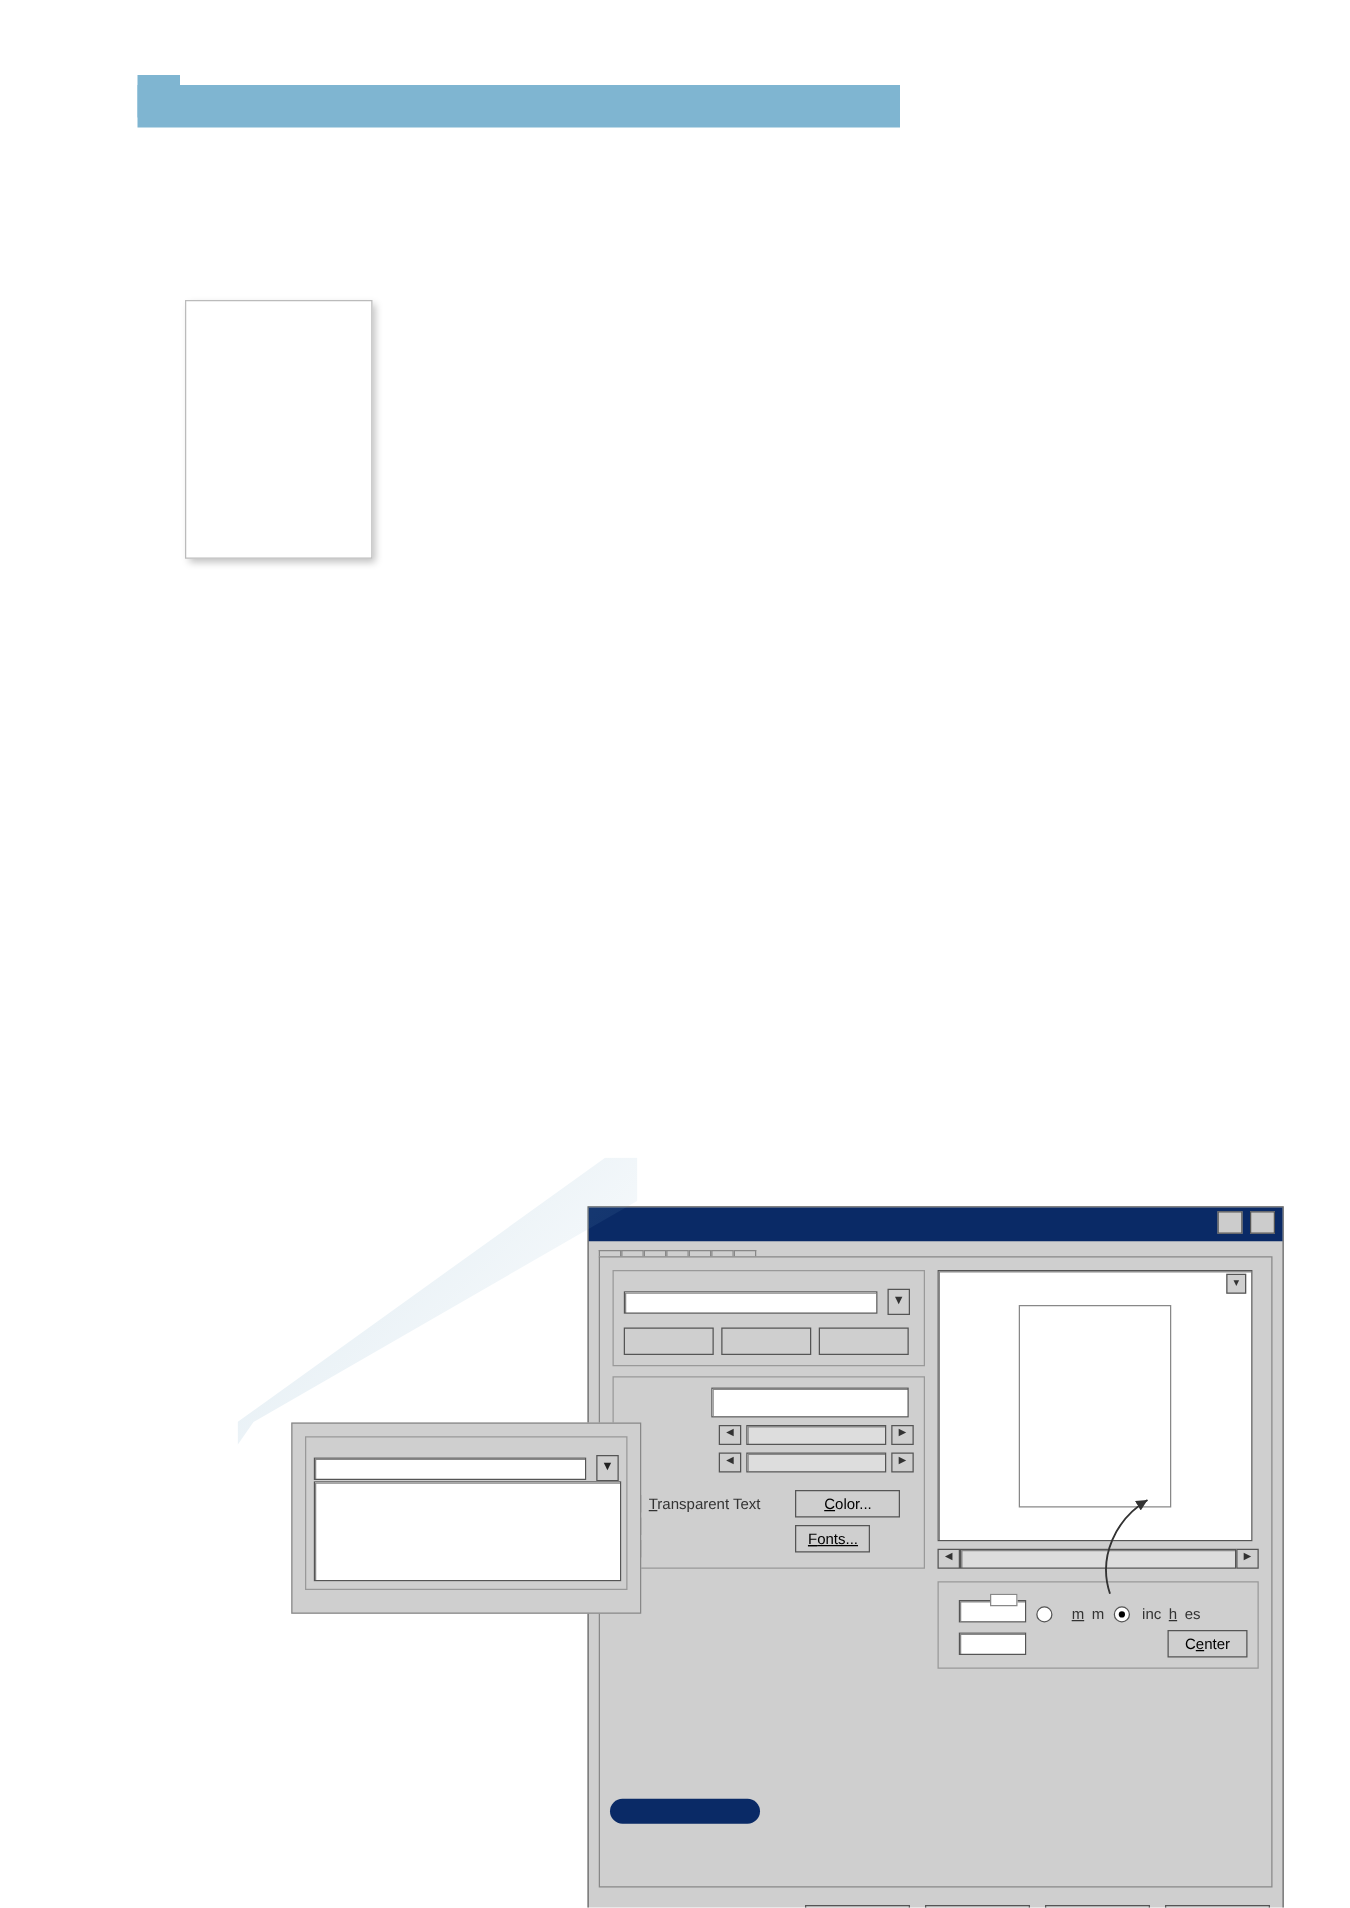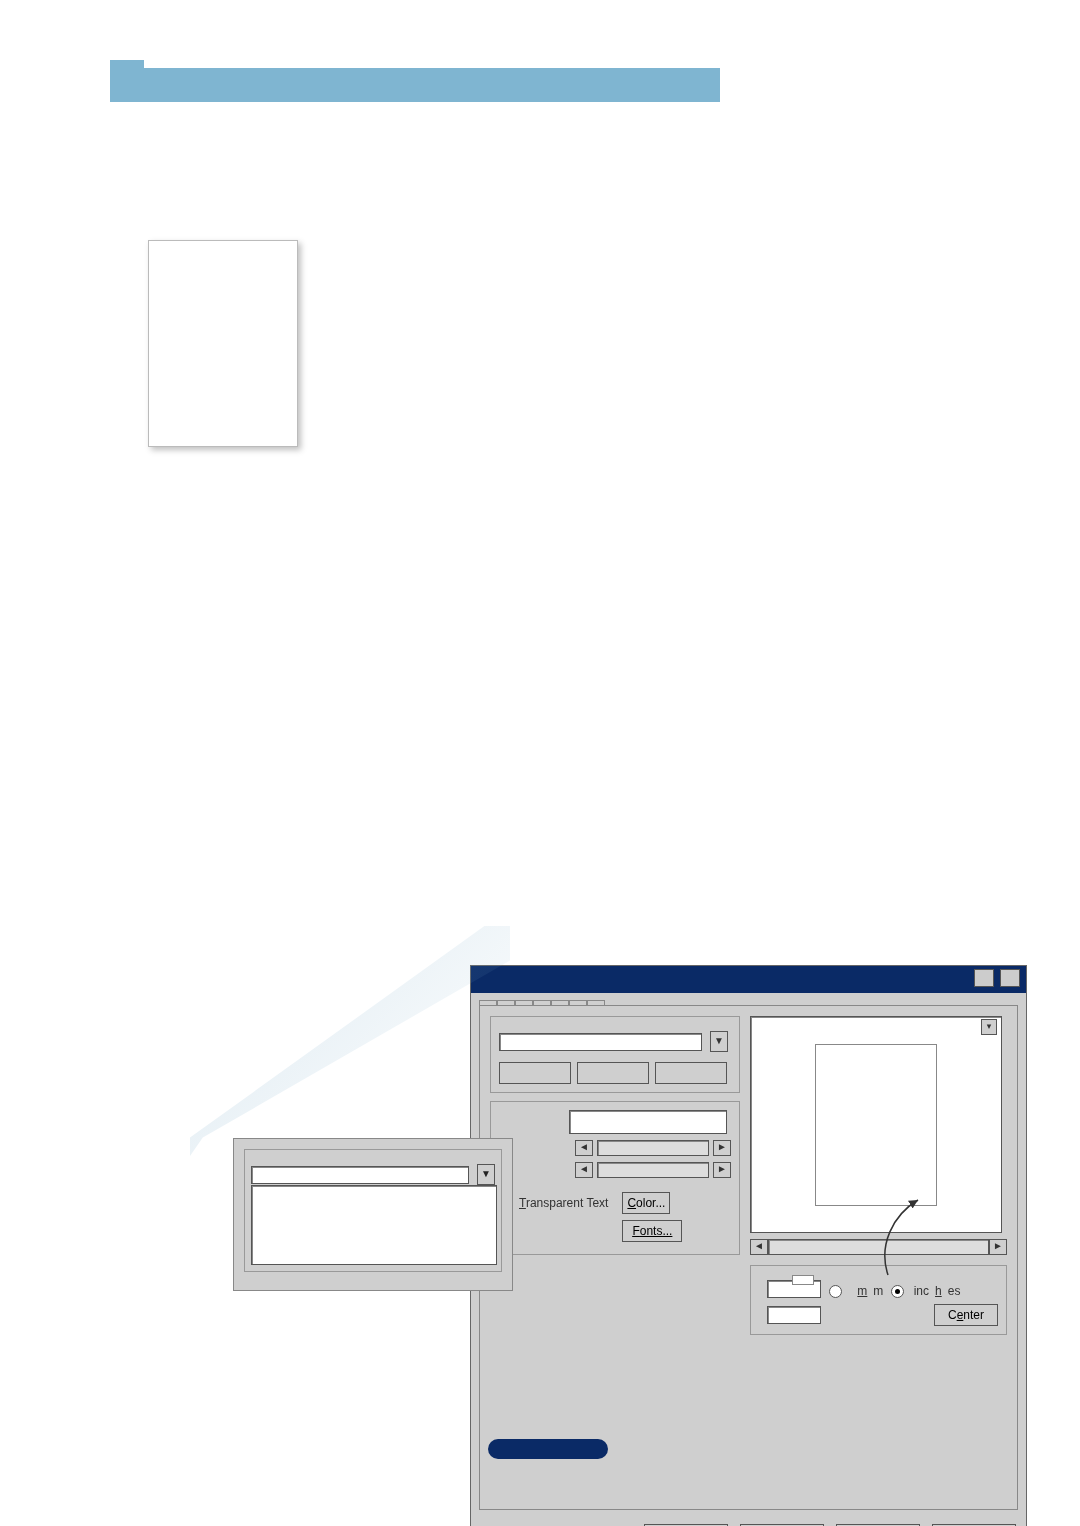--- a/index.html
+++ b/index.html
@@ -365,37 +365,37 @@
               <span class="track"></span>
               <span class="ar">►</span>
             </div>
           </div>
           <div class="row" style="font-size:11px;margin-left:70px;gap:50px;">
             <span></span>
             <span></span>
             <span></span>
           </div>
 
-          <div style="display:flex;gap:14px;margin-top:8px;">
+          <div style="display:flex;gap:28px;margin-top:8px;">
             <div>
               <div class="chk">
                 <span class="box"></span>
                 <span><u>T</u>ransparent Text</span>
               </div>
               <div class="chk disabled">
                 <span class="box"></span>
                 <span></span>
               </div>
               <div class="chk">
                 <span class="box"></span>
                 <span></span>
               </div>
             </div>
             <div style="display:flex;flex-direction:column;gap:6px;">
-              <button class="win-btn" style="width:48px;"><u>C</u>olor...</button>
+              <button class="win-btn" style="width:84px;"><u>C</u>olor...</button>
               <button class="win-btn" style="width:60px;text-decoration:underline;"><u>F</u>onts...</button>
             </div>
           </div>
         </div>
       </div>
 
       <div style="width:258px;">
         <div class="preview">
           <span style="position:absolute;right:4px;top:2px;width:14px;height:14px;border:1px solid #555;background:#cfcfcf;font-size:9px;text-align:center;line-height:12px;">▾</span>
           <div class="minipage">

